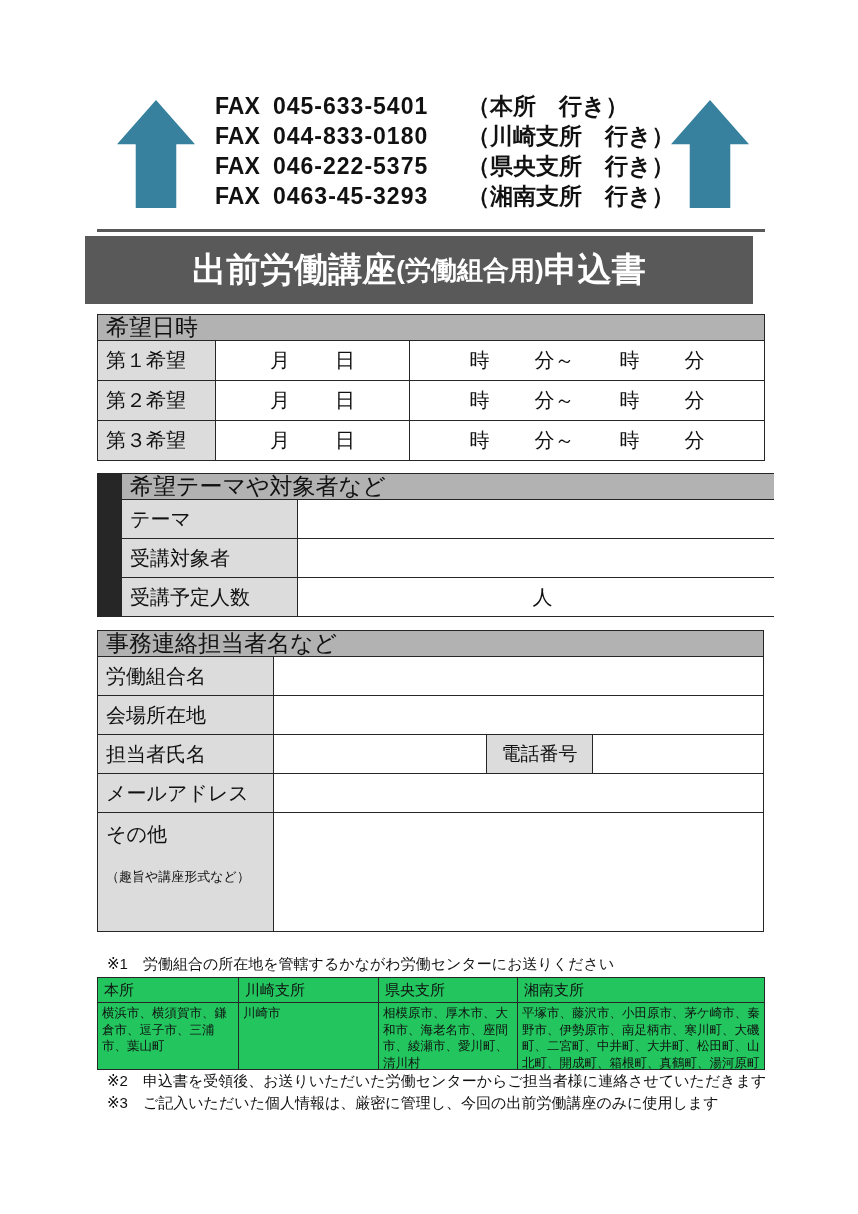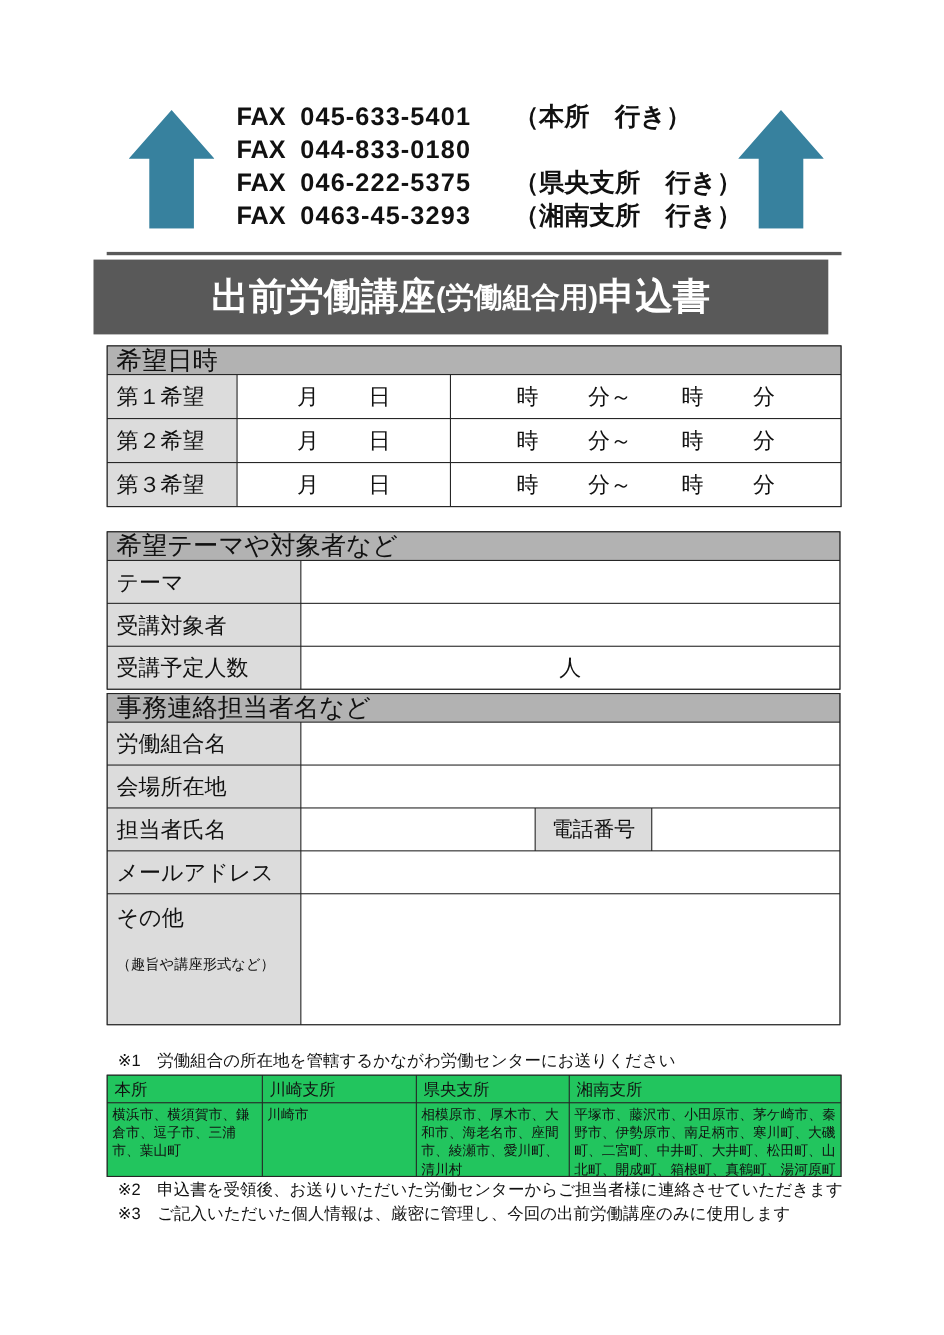--- a/index.html
+++ b/index.html
@@ -37,21 +37,21 @@
   .cell{background:#fff;display:flex;align-items:center;font-size:20px;}
   .cell.header{grid-column:1/-1;background:var(--section-header-bg);font-size:23px;padding-left:8px;}
   .cell.label{background:var(--label-cell-bg);padding-left:8px;}
   .cell.span-rest{grid-column:2/-1;}
   .cell.blank{background:#fff;}
 
   #schedule-table{top:314px;grid-template-columns:117px 193px 354px;grid-template-rows:25px 39px 39px 39px;}
   .date-cell{justify-content:center;gap:45px;}
   .time-cell{justify-content:center;gap:45px;}
 
-  #theme-table{top:483px;grid-template-columns:175px 489px;grid-template-rows:25px 38px 38px 38px;}
+  #theme-table{top:473px;grid-template-columns:175px 489px;grid-template-rows:25px 38px 38px 38px;padding-left:24px;}
   .unit-cell{justify-content:center;}
 
   #contact-table{top:630px;grid-template-columns:175px 212px 105px 170px;
     grid-template-rows:25px 38px 38px 38px 38px 118px;}
   .phone-label-cell{background:var(--label-cell-bg);justify-content:center;font-size:19px;}
   .other-label{flex-direction:column;align-items:flex-start;justify-content:flex-start;padding:8px;}
   .other-label .sub{font-size:13px;margin-top:20px;}
 
   
   .note{position:absolute;left:107px;font-size:15px;white-space:nowrap;}
@@ -75,20 +75,21 @@
 
   <div class="fax-lines">
     <div class="fax-line">
       <span class="fax-label">FAX</span>
       <span class="fax-number">045-633-5401</span>
       <span class="fax-dest">（本所　行き）</span>
     </div>
     <div class="fax-line">
       <span class="fax-label">FAX</span>
       <span class="fax-number">044-833-0180</span>
+      <span class="fax-dest">（川崎支所　行き）</span>
     </div>
     <div class="fax-line">
       <span class="fax-label">FAX</span>
       <span class="fax-number">046-222-5375</span>
       <span class="fax-dest">（県央支所　行き）</span>
     </div>
     <div class="fax-line">
       <span class="fax-label">FAX</span>
       <span class="fax-number">0463-45-3293</span>
       <span class="fax-dest">（湘南支所　行き）</span>

